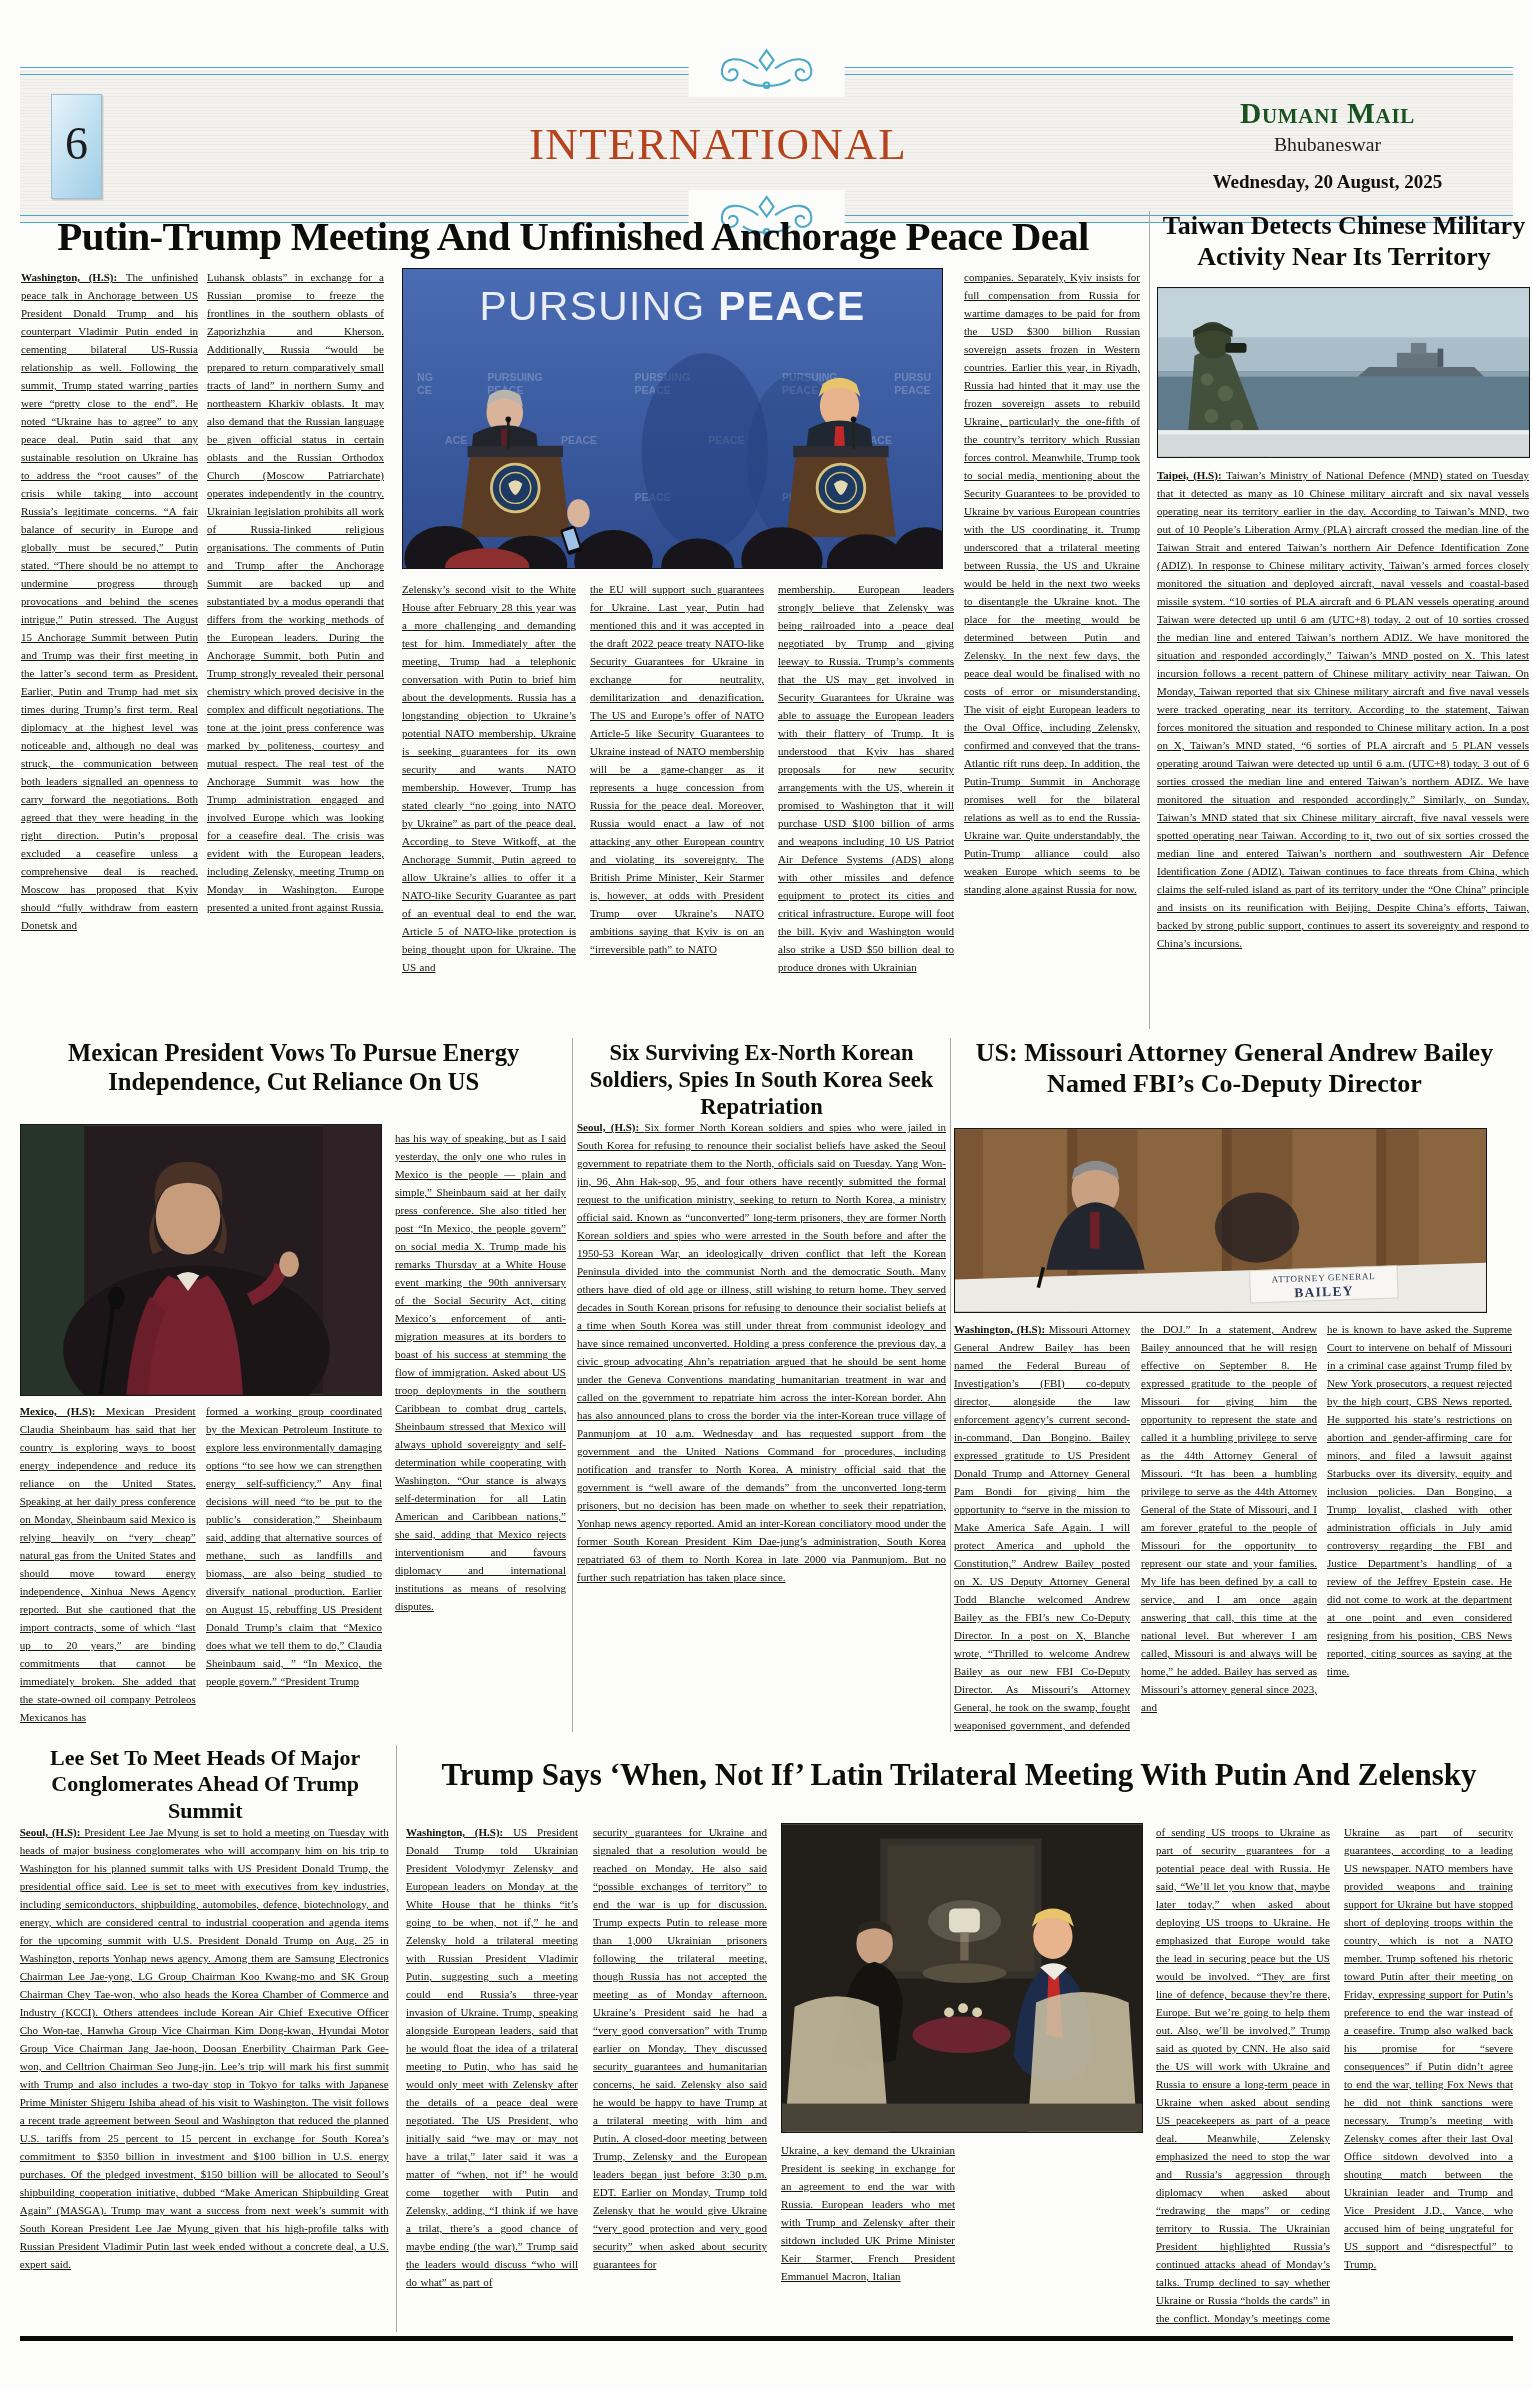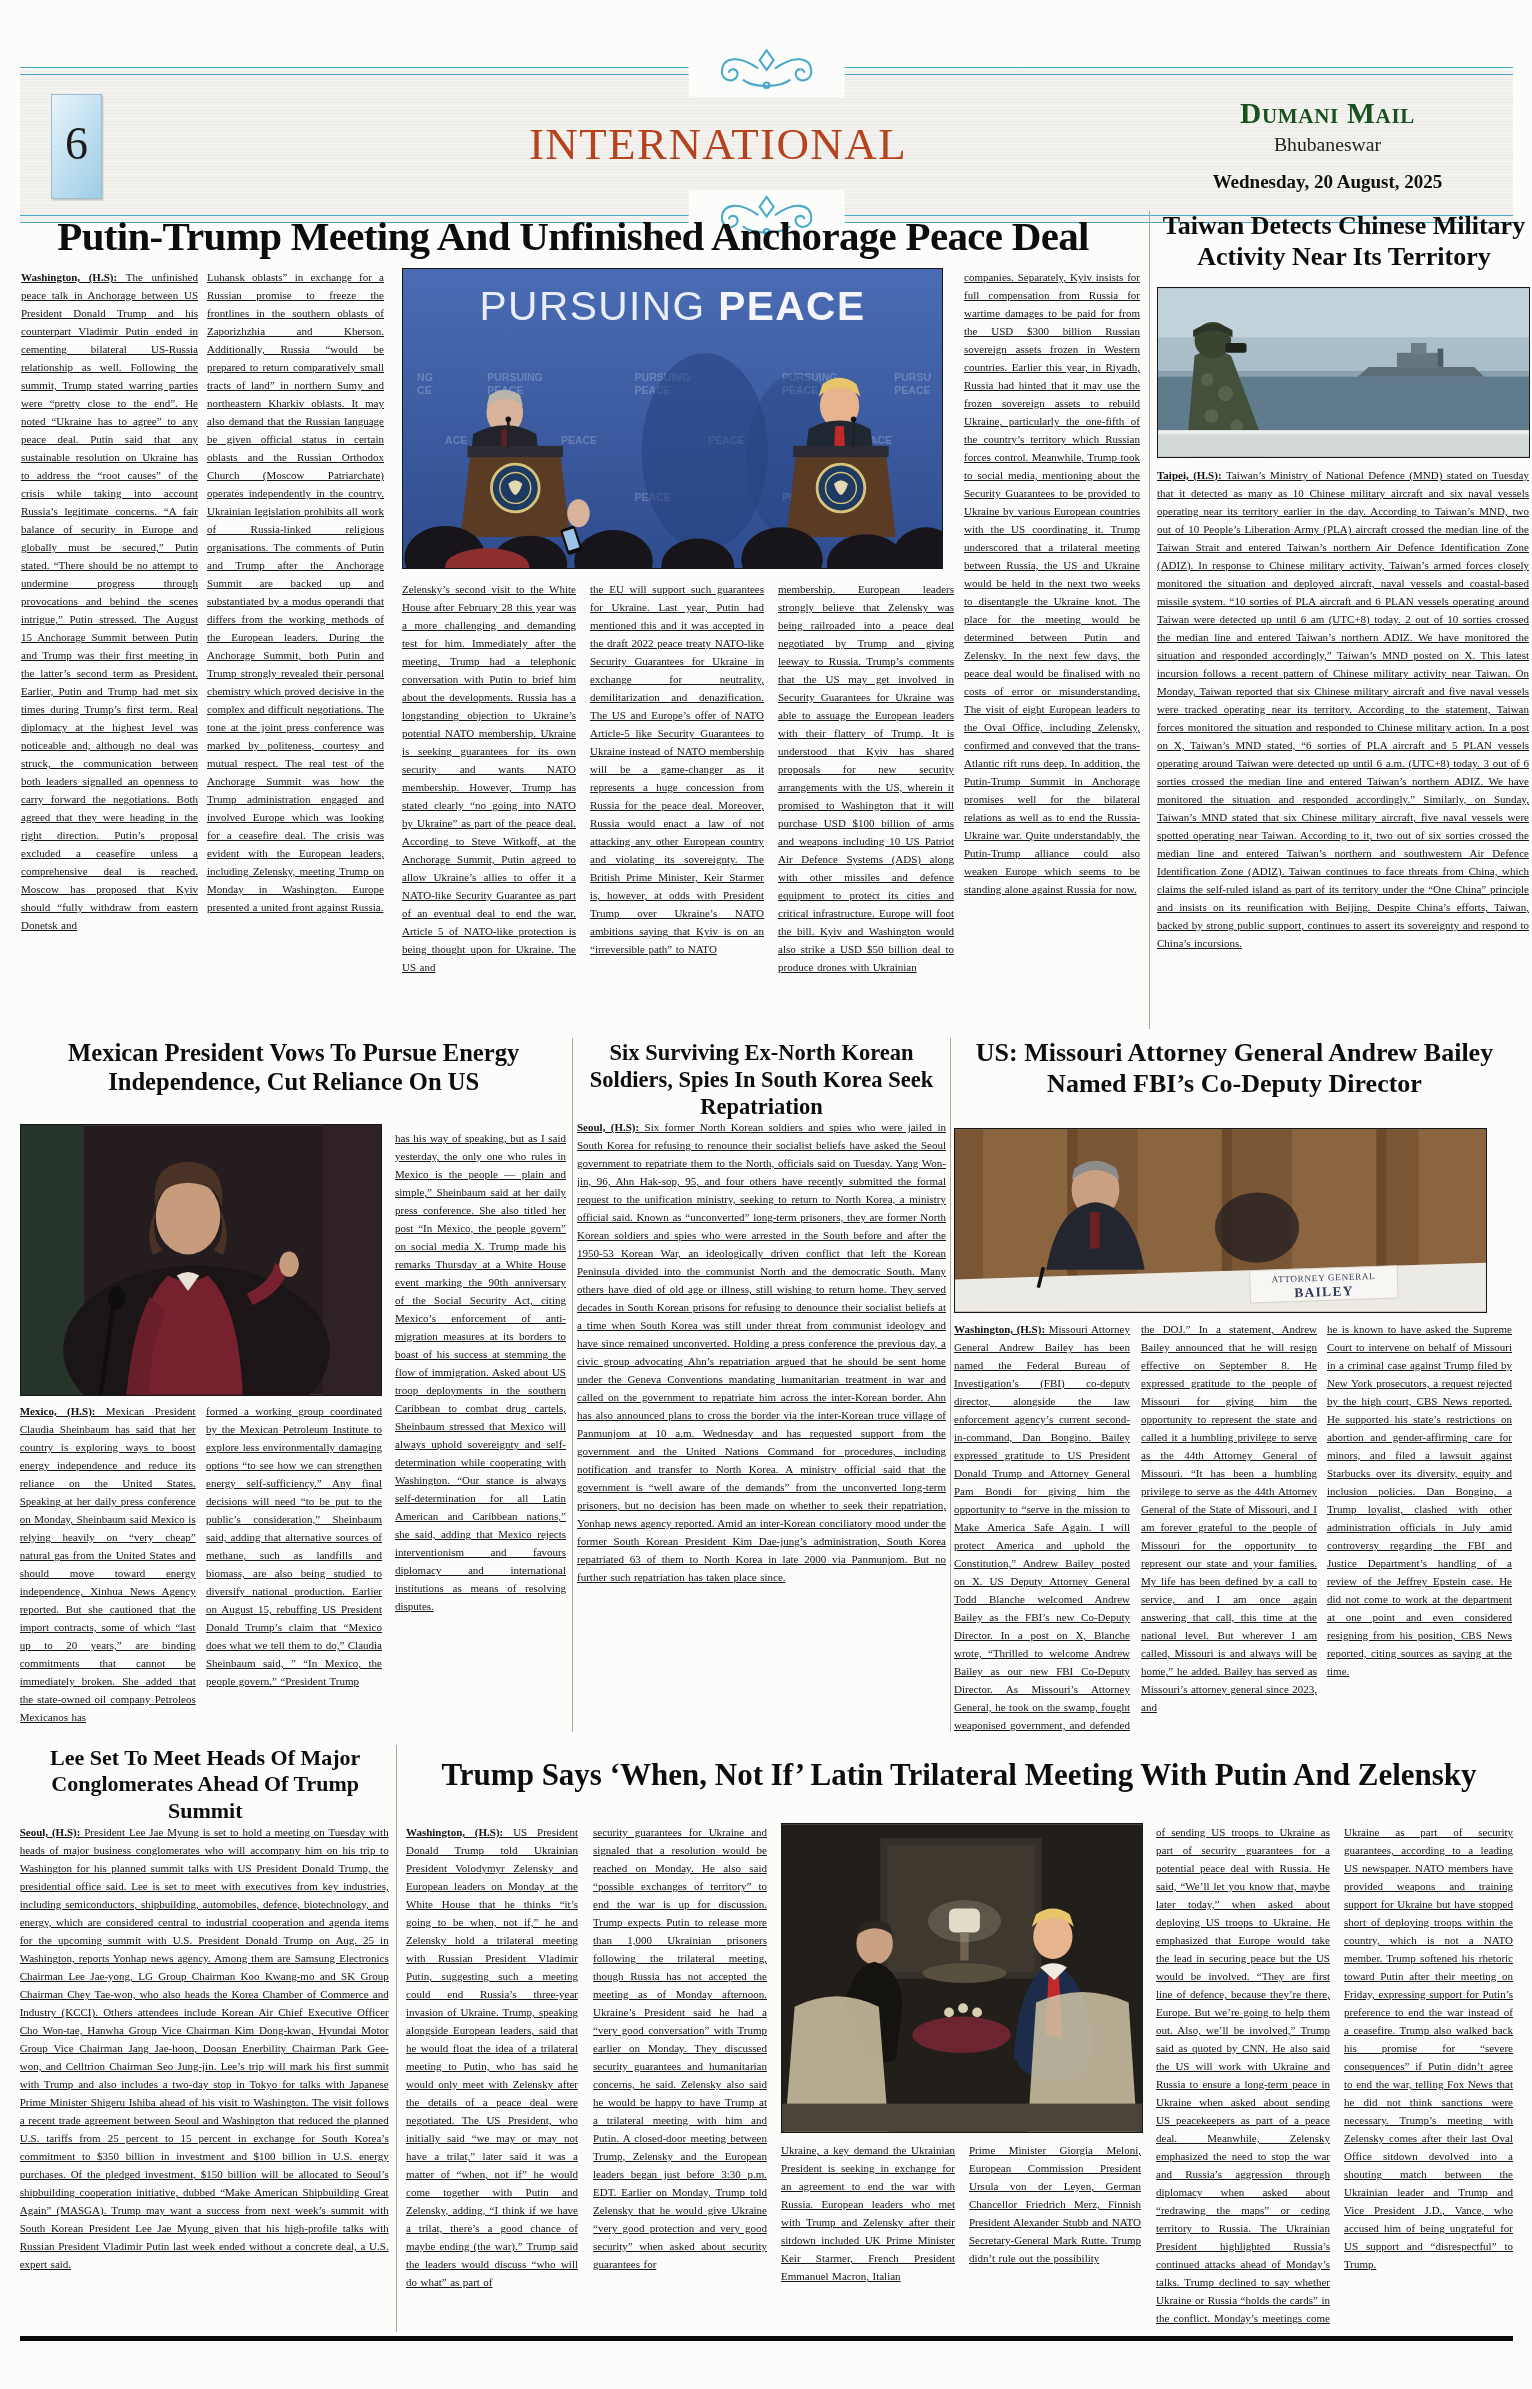--- a/index.html
+++ b/index.html
@@ -348,20 +348,19 @@
         </g>
     </svg>
   </div>
 
   <div class="bcol" style="left:406px;top:1823px;width:172px;height:507px;">
     <b class="dl">Washington, (H.S): </b>
     <span>US President Donald Trump told Ukrainian President Volodymyr Zelensky and European leaders on Monday at the White House that he thinks “it’s going to be when, not if,” he and Zelensky hold a trilateral meeting with Russian President Vladimir Putin, suggesting such a meeting could end Russia’s three-year invasion of Ukraine. Trump, speaking alongside European leaders, said that he would float the idea of a trilateral meeting to Putin, who has said he would only meet with Zelensky after the details of a peace deal were negotiated. The US President, who initially said “we may or may not have a trilat,” later said it was a matter of “when, not if” he would come together with Putin and Zelensky, adding, “I think if we have a trilat, there’s a good chance of maybe ending (the war).” Trump said the leaders would discuss “who will do what” as part of</span>
   </div>
   <div class="bcol" style="left:593px;top:1823px;width:174px;height:507px;">security guarantees for Ukraine and signaled that a resolution would be reached on Monday. He also said “possible exchanges of territory” to end the war is up for discussion. Trump expects Putin to release more than 1,000 Ukrainian prisoners following the trilateral meeting, though Russia has not accepted the meeting as of Monday afternoon. Ukraine’s President said he had a “very good conversation” with Trump earlier on Monday. They discussed security guarantees and humanitarian concerns, he said. Zelensky also said he would be happy to have Trump at a trilateral meeting with him and Putin. A closed-door meeting between Trump, Zelensky and the European leaders began just before 3:30 p.m. EDT. Earlier on Monday, Trump told Zelensky that he would give Ukraine “very good protection and very good security” when asked about security guarantees for</div>
   <div class="bcol" style="left:781px;top:2141px;width:174px;height:190px;">Ukraine, a key demand the Ukrainian President is seeking in exchange for an agreement to end the war with Russia. European leaders who met with Trump and Zelensky after their sitdown included UK Prime Minister Keir Starmer, French President Emmanuel Macron, Italian</div>
-  <div class="bcol" style="left:969px;top:2141px;width:172px;height:190px;">Prime Minister Giorgia Meloni, European Commission President Ursula von der Leyen, German Chancellor Friedrich Merz, Finnish President Alexander Stubb and NATO Secretary-General Mark Rutte. Trump didn’t rule out the possibility</div>
   <div class="bcol" style="left:1156px;top:1823px;width:174px;height:507px;">of sending US troops to Ukraine as part of security guarantees for a potential peace deal with Russia. He said, “We’ll let you know that, maybe later today,” when asked about deploying US troops to Ukraine. He emphasized that Europe would take the lead in securing peace but the US would be involved. “They are first line of defence, because they’re there, Europe. But we’re going to help them out. Also, we’ll be involved,” Trump said as quoted by CNN. He also said the US will work with Ukraine and Russia to ensure a long-term peace in Ukraine when asked about sending US peacekeepers as part of a peace deal. Meanwhile, Zelensky emphasized the need to stop the war and Russia’s aggression through diplomacy when asked about “redrawing the maps” or ceding territory to Russia. The Ukrainian President highlighted Russia’s continued attacks ahead of Monday’s talks. Trump declined to say whether Ukraine or Russia “holds the cards” in the conflict. Monday’s meetings come after Trump and Putin held discussions in Alaska on Friday that ended without a ceasefire agreement. Trump and Putin offered minimal details of their talks, though Trump said on Saturday on Truth Social that he is now calling for a “peace agreement” to end the war “and not a mere Ceasefire”. The Russian Foreign Ministry did not approve of NATO troops in</div>
   <div class="bcol" style="left:1344px;top:1823px;width:169px;height:507px;">Ukraine as part of security guarantees, according to a leading US newspaper. NATO members have provided weapons and training support for Ukraine but have stopped short of deploying troops within the country, which is not a NATO member. Trump softened his rhetoric toward Putin after their meeting on Friday, expressing support for Putin’s preference to end the war instead of a ceasefire. Trump also walked back his promise for “severe consequences” if Putin didn’t agree to end the war, telling Fox News that he did not think sanctions were necessary. Trump’s meeting with Zelensky comes after their last Oval Office sitdown devolved into a shouting match between the Ukrainian leader and Trump and Vice President J.D., Vance, who accused him of being ungrateful for US support and “disrespectful” to Trump.</div>
 
   <div class="thickrule" style="top:2336px;"></div>
 
 </div>
 
 
 </body></html>

